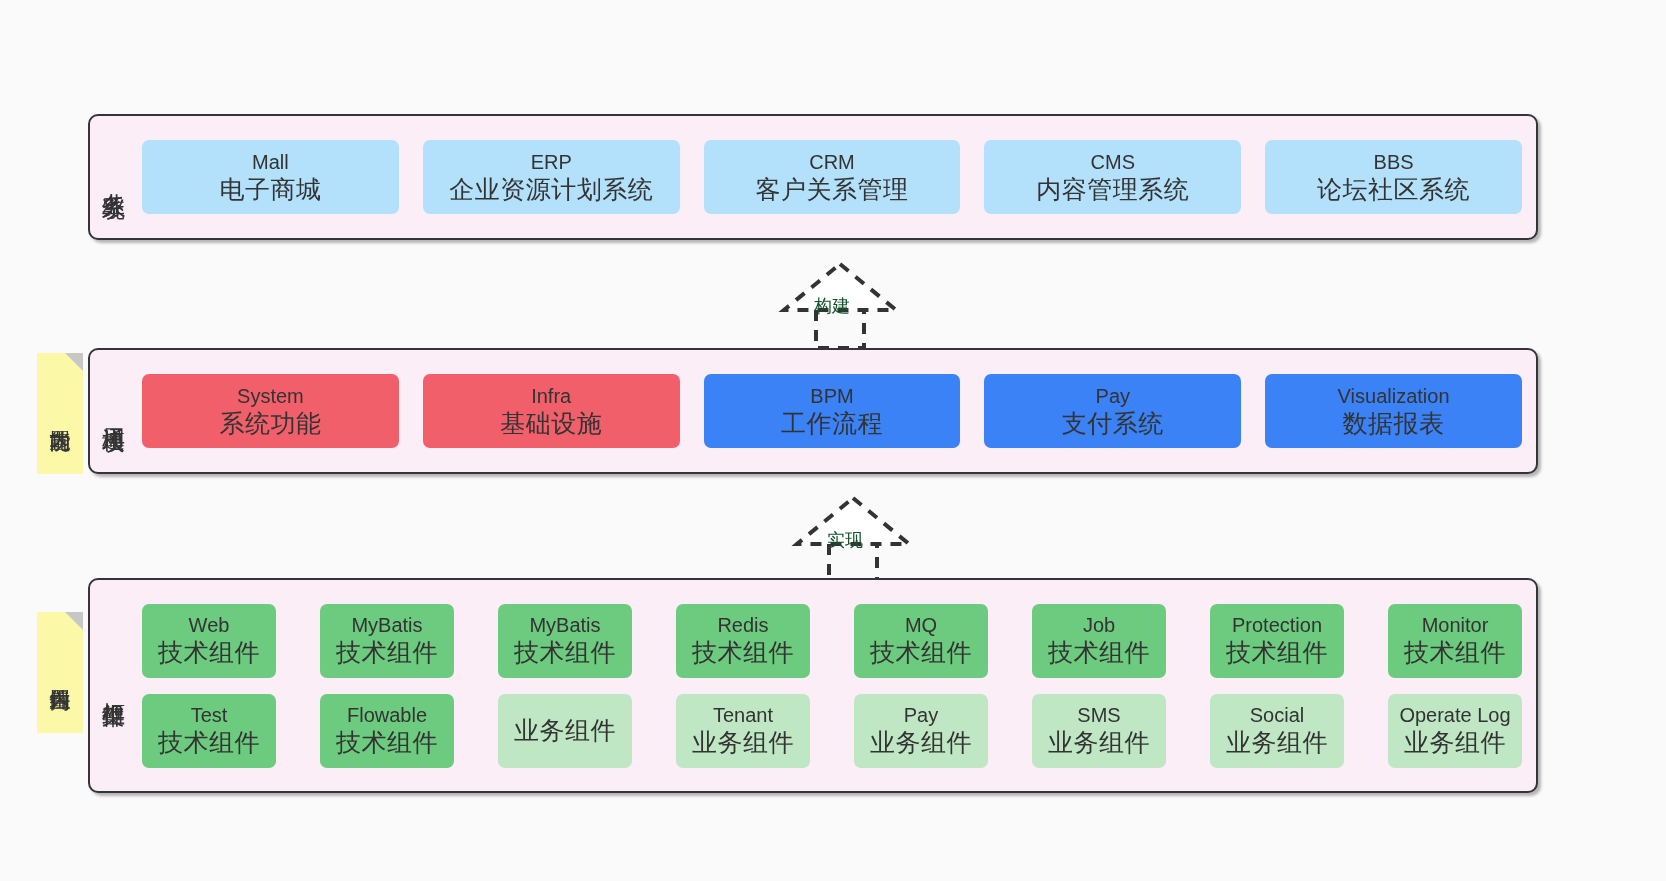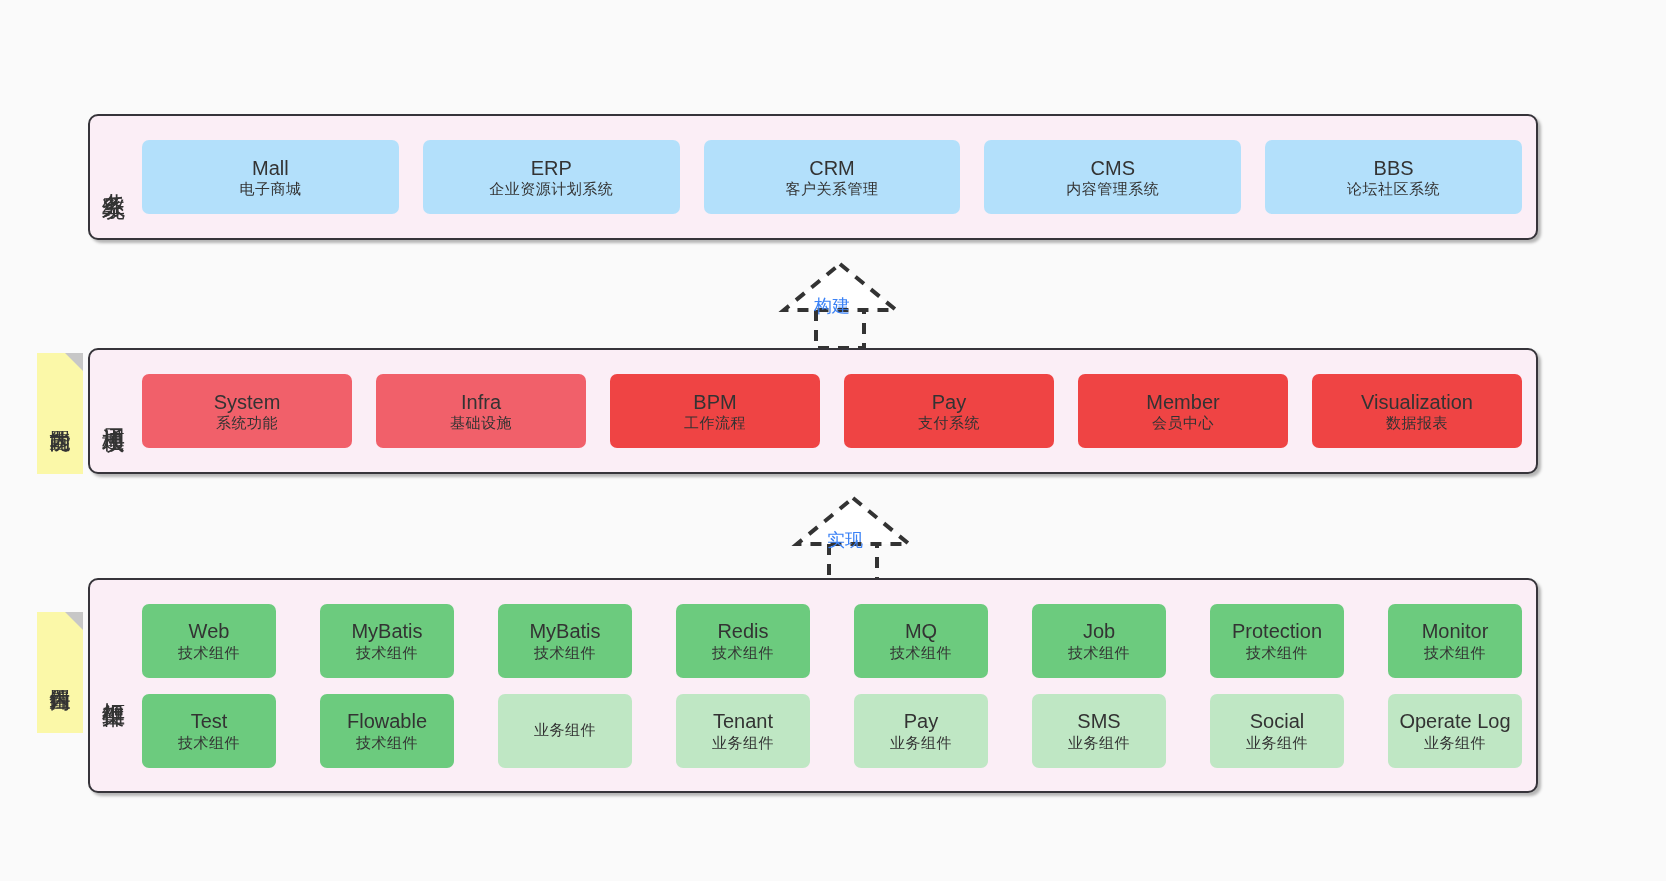--- a/index.html
+++ b/index.html
@@ -80,28 +80,28 @@
     box-sizing: border-box;
     padding: 4px 6px;
     line-height: 1.22;
     user-select: none;
   }
   .node .en {
     font-size: 20px;
     white-space: normal;
   }
   .node .cn {
-    font-size: 15px;
+    font-size: 25px;
     letter-spacing: 0.5px;
   }
 
   
   .c-blue      { background: #b3e0fb; }
   .c-red       { background: #f1606a; }
-  .c-pink      { background: #ef4444; }
+  .c-pink      { background: #3b82f6; }
   .c-green     { background: #6ccb7e; }
   .c-lgreen    { background: #bfe7c4; }
 
   
   #layer-business  { left: 88px;  top: 114px; width: 1450px; height: 126px; }
   #layer-common    { left: 88px;  top: 348px; width: 1450px; height: 126px; justify-content: center; }
   #layer-framework { left: 88px;  top: 578px; width: 1450px; height: 215px; }
 
   #layer-business  .row { height: 74px; }
   #layer-common    .row { height: 74px; }
@@ -143,21 +143,21 @@
     width: 160px;
     height: 92px;
   }
   .arrow svg { display: block; overflow: visible; }
   .arrow .arrow-label {
     position: absolute;
     left: 0; right: 16px;
     top: 36px;
     text-align: center;
     font-size: 18px;
-    color: #3b82f6;
+    color: #14532d;
     background: transparent;
     user-select: none;
   }
   #arrow-build    { left: 760px; top: 258px; }
   #arrow-implement{ left: 773px; top: 492px; }
 </style>
 </head>
 <body>
 
 <div id="stage">
@@ -212,24 +212,20 @@
         </div>
         <div class="node c-pink">
           <span class="en">BPM</span>
           <span class="cn">工作流程</span>
         </div>
         <div class="node c-pink">
           <span class="en">Pay</span>
           <span class="cn">支付系统</span>
         </div>
         <div class="node c-pink">
-          <span class="en">Member</span>
-          <span class="cn">会员中心</span>
-        </div>
-        <div class="node c-pink">
           <span class="en">Visualization</span>
           <span class="cn">数据报表</span>
         </div>
       </div>
     </div>
   </div>
 
   <div class="arrow" id="arrow-implement">
     <svg width="160" height="92" viewBox="0 0 160 92" aria-hidden="true">
       <path d="M80 6 L136 52 L24 52 Z" fill="#ffffff" stroke="#333333" stroke-width="4" stroke-dasharray="11 9" stroke-linejoin="miter"></path>

